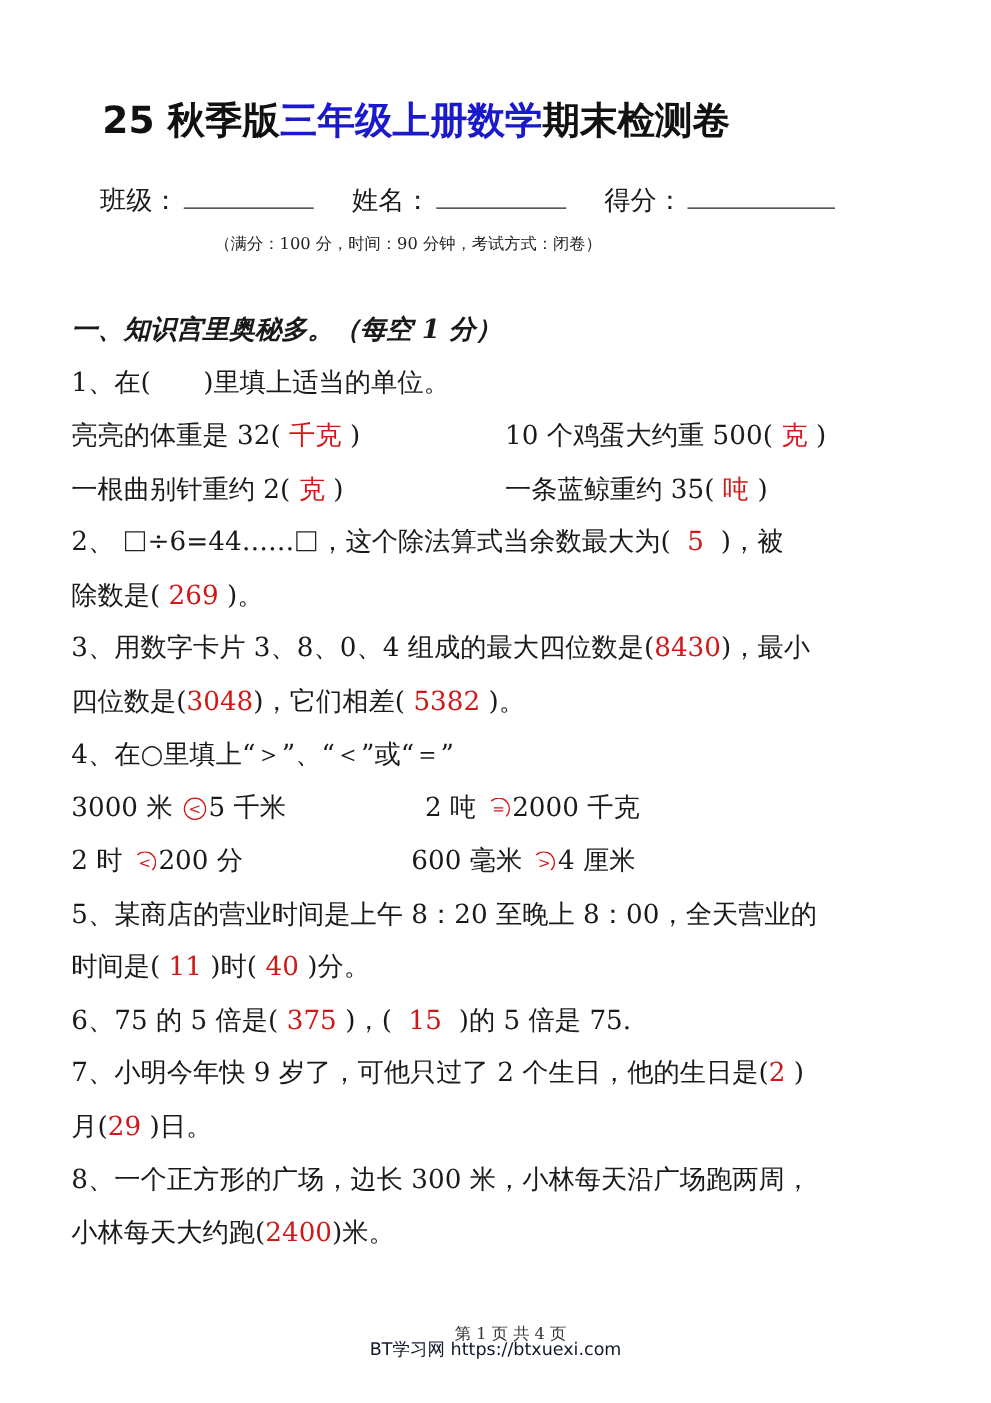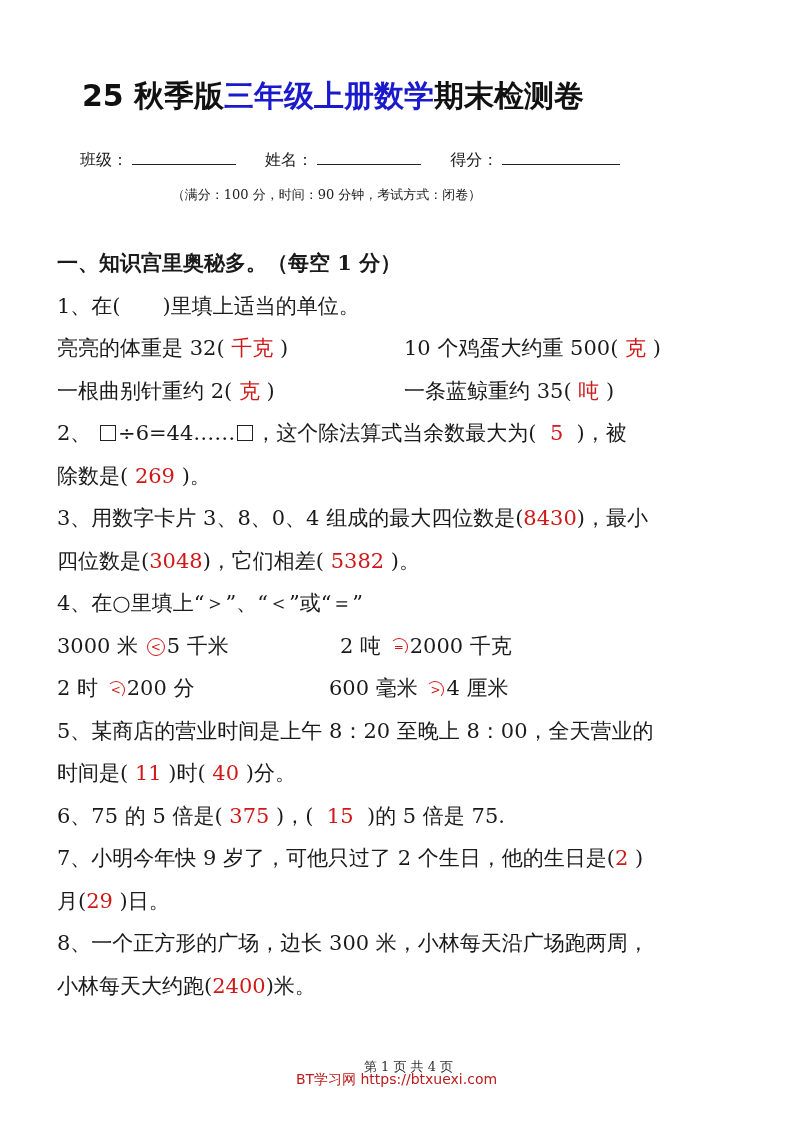--- a/index.html
+++ b/index.html
@@ -9,52 +9,52 @@
     color: #1a1a1a;
   }
   .title {
     position: absolute; top: 76px; left: 0; width: 666px; text-align: center;
     font-family: "DejaVu Sans", "Liberation Sans", sans-serif;
     font-size: 30px; font-weight: bold; letter-spacing: 0px; color: #111;
   }
   .title .blue { color: #1a1acc; }
   .info {
     position: absolute; top: 146px; left: 80px; width: 640px;
-    font-size: 16px; white-space: nowrap;
+    font-size: 21px; white-space: nowrap;
   }
   .info .field { display: inline-block; margin-right: 24px; }
   .info .line { display: inline-block; width: 104px; border-bottom: 1.5px solid #222; height: 18px; vertical-align: baseline; margin-left: 4px; }
   .info .line.wide { width: 118px; }
   .note {
     position: absolute; top: 186px; left: 0; width: 653px; text-align: center;
     font-size: 13px; color: #222;
   }
   .content {
     position: absolute; top: 242px; left: 57px; width: 700px;
     font-size: 21px; line-height: 42.5px;
   }
   .row { white-space: nowrap; position: relative; height: 42.5px; }
   .row .col2 { position: absolute; }
   .ans { color: #d01818; }
-  .heading { font-weight: bold; }
+  .heading { font-weight: bold; font-style: italic; }
   .cmp {
     display: inline-block; width: 16px; height: 16px; border: 1.5px solid #d01818;
     border-radius: 50%; color: #d01818; font-size: 12px; line-height: 16px;
     text-align: center; vertical-align: middle; margin: 0 2px; font-family: "DejaVu Sans", sans-serif;
   }
   .cmp.open { border-bottom-color: transparent; border-left-color: transparent; }
   .sq { display:inline-block; width:14px; height:14px; border:1.2px solid #222; vertical-align: -1px; margin: 0 2px; }
   .footer-page {
     position: absolute; top: 1058px; left: 0; width: 793px; text-align: center;
     font-size: 13px; color: #333; padding-left: 12px;
   }
   .footer-wm {
     position: absolute; top: 1071px; left: 0; width: 793px; text-align: center;
     font-family: "DejaVu Sans", "Liberation Sans", sans-serif;
-    font-size: 14px; color: #b91c1c;
+    font-size: 14px; color: #0f172a;
   }
 </style>
 </head>
 <body>
 
 <div class="title">
   <span>25 秋季版</span><span class="blue">三年级上册数学</span><span>期末检测卷</span>
 </div>
 
 <div class="info">

